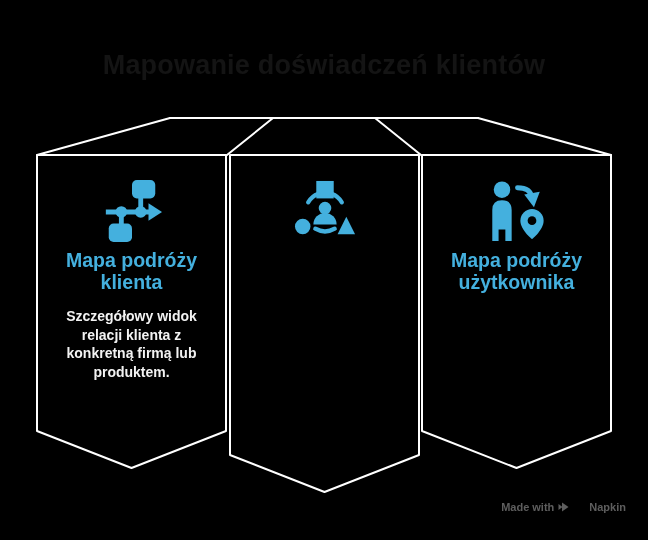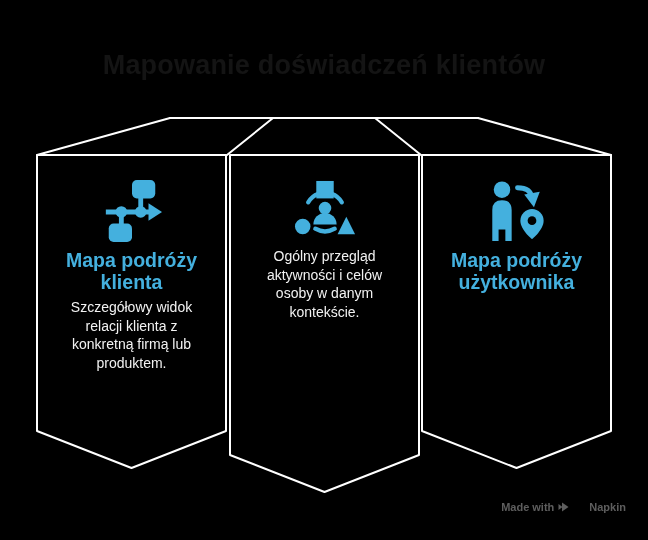--- a/index.html
+++ b/index.html
@@ -44,25 +44,25 @@
   .panel-title {
     margin: 7px auto 0 auto;
     width: 180px;
     font-size: 19.5px;
     line-height: 22px;
     font-weight: 700;
     color: #44B0DE;
     white-space: pre-line;
   }
   .panel-desc {
-    margin: 5px auto 0 auto;
+    margin: 14px auto 0 auto;
     width: 176px;
     font-size: 14px;
     line-height: 18.5px;
-    font-weight: 400;
+    font-weight: 700;
     color: #F2F2F2;
     white-space: pre-line;
   }
   .watermark {
     position: absolute;
     top: 501px;
     right: 22px;
     display: flex;
     align-items: flex-start;
     gap: 4px;
@@ -130,24 +130,20 @@
           <circle cx="9" cy="48" r="8"></circle>
           <path d="M54 38 L63 56 L45 56 Z"></path>
         </g>
         <g stroke="#44B0DE" stroke-width="4.5" fill="none" stroke-linecap="round">
           <path d="M14.7 23 A20 20 0 0 1 25.2 14.2"></path>
           <path d="M38.8 14.2 A20 20 0 0 1 49.3 23"></path>
           <path d="M22 50.3 A20 20 0 0 0 42 50.3"></path>
         </g>
       </svg>
     </div>
-    <div class="panel-desc">Ogólny przegląd
-aktywności i celów
-osoby w danym
-kontekście.</div>
   </div>
 
   <div class="panel panel-3">
     <div class="panel-icon">
       <svg width="63" height="62" viewBox="0 0 64 64" xmlns="http://www.w3.org/2000/svg">
         <g fill="#44B0DE">
           <circle cx="17" cy="10" r="8.5"></circle>
           <path d="M7 63 V31 Q7 21 17 21 Q27 21 27 31 V63 H20.5 V51 H13.5 V63 Z"></path>
           <path d="M40 15 L56 12 L50 28 Z"></path>
           <path d="M48 30 C41.4 30 36 35.4 36 42 C36 51.5 48 61 48 61 C48 61 60 51.5 60 42 C60 35.4 54.6 30 48 30 Z"></path>

